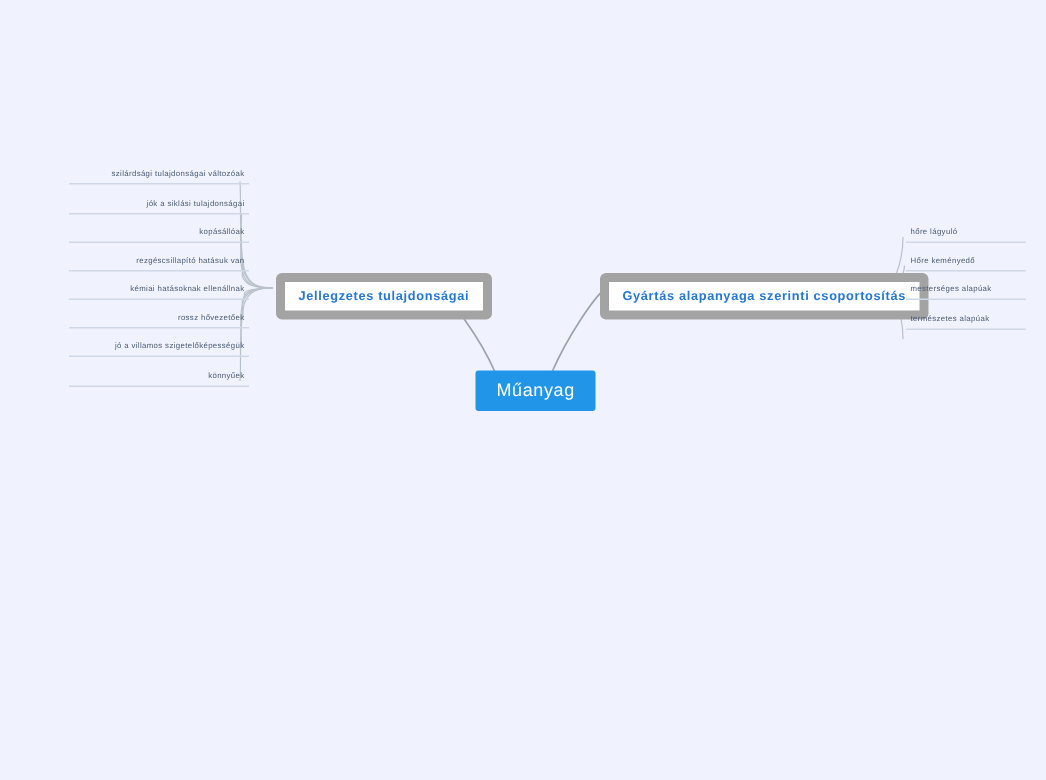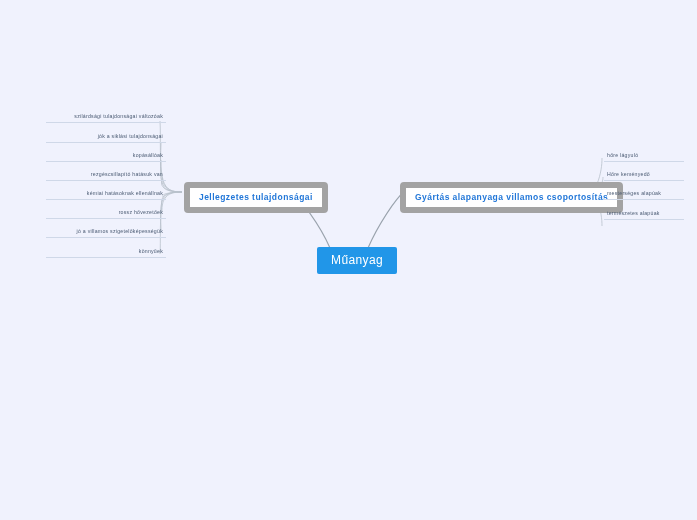--- a/index.html
+++ b/index.html
@@ -102,21 +102,21 @@
       <path d="M 578 192 C 589 192 595 191 598 188 C 602 184 603 181 603 177"></path>
       <path d="M 578 192 C 589 192 595 193 598 196 C 602 200 603 203 603 207"></path>
       <path d="M 578 192 C 588 192 594 194 597 200 C 601 210 602 219 602 226"></path>
     </g>
   </svg>
 
   <div class="node node-root" style="left:317px; top:247px;">Műanyag</div>
 
   <div class="node node-branch" style="left:184px; top:182px;">Jellegzetes tulajdonságai</div>
 
-  <div class="node node-branch" style="left:400px; top:182px;">Gyártás alapanyaga villamos csoportosítás</div>
+  <div class="node node-branch" style="left:400px; top:182px;">Gyártás alapanyaga szerinti csoportosítás</div>
 
   <div class="node node-leaf leaf-left" style="left:46px; top:112px; width:120px;">szilárdsági tulajdonságai változóak</div>
   <div class="node node-leaf leaf-left" style="left:46px; top:132px; width:120px;">jók a siklási tulajdonságai</div>
   <div class="node node-leaf leaf-left" style="left:46px; top:151px; width:120px;">kopásállóak</div>
   <div class="node node-leaf leaf-left" style="left:46px; top:170px; width:120px;">rezgéscsillapító hatásuk van</div>
   <div class="node node-leaf leaf-left" style="left:46px; top:189px; width:120px;">kémiai hatásoknak ellenállnak</div>
   <div class="node node-leaf leaf-left" style="left:46px; top:208px; width:120px;">rossz hővezetőek</div>
   <div class="node node-leaf leaf-left" style="left:46px; top:227px; width:120px;">jó a villamos szigetelőképességük</div>
   <div class="node node-leaf leaf-left" style="left:46px; top:247px; width:120px;">könnyűek</div>
 

